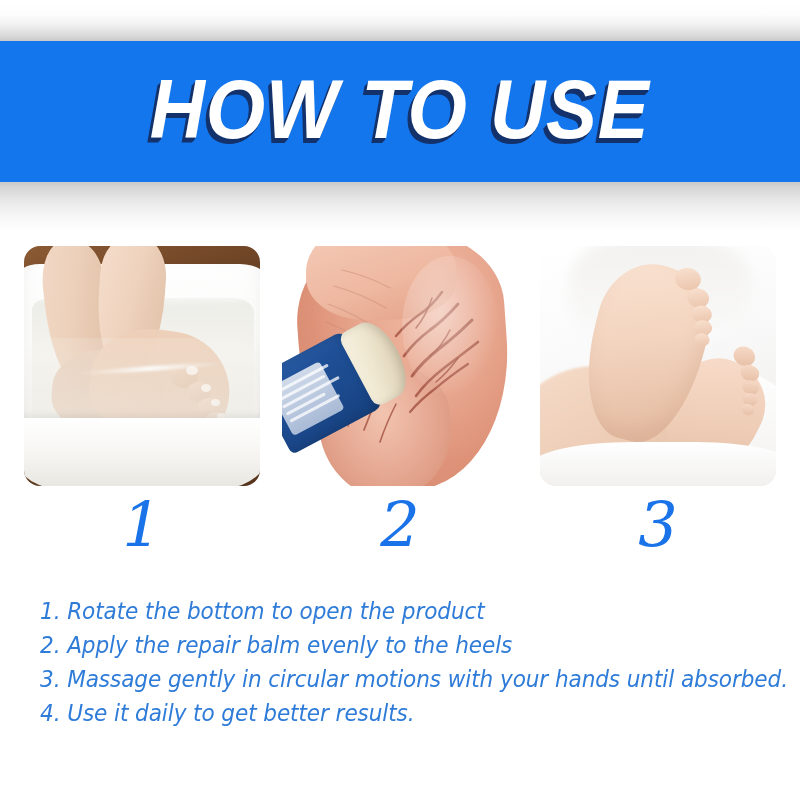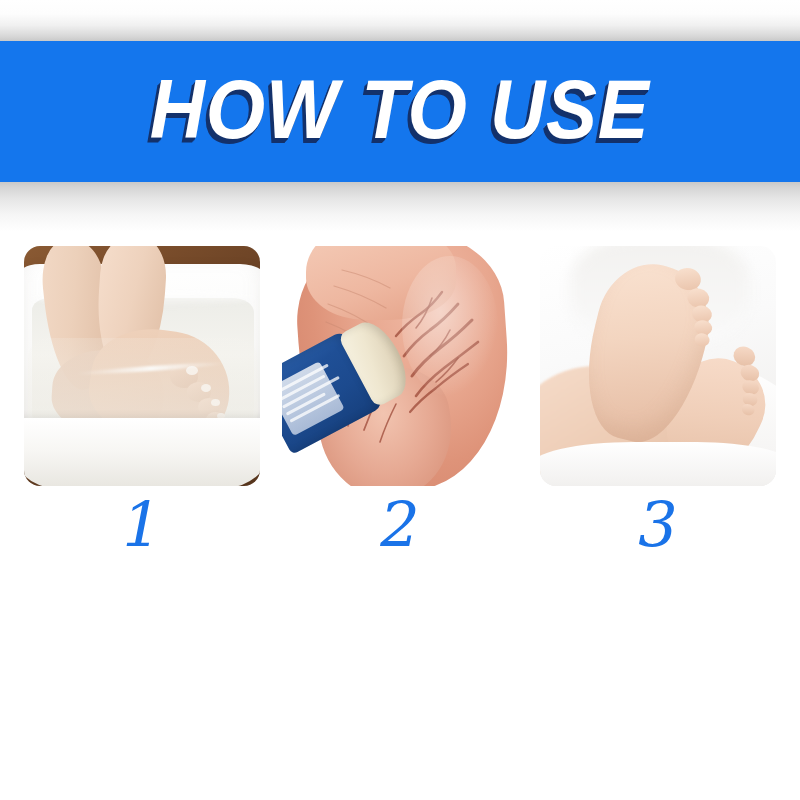--- a/index.html
+++ b/index.html
@@ -521,14 +521,20 @@
             <i></i>
             <i></i>
         </div>
         <div class="ph3-sheet"></div>
       </div>
       <div class="step-number">3</div>
     </div>
 
   </div>
 
+  <div class="instructions">
+    <div class="instruction-line">1. Rotate the bottom to open the product</div>
+    <div class="instruction-line">2. Apply the repair balm evenly to the heels</div>
+    <div class="instruction-line">3. Massage gently in circular motions with your hands until absorbed.</div>
+    <div class="instruction-line">4. Use it daily to get better results.</div>
+  </div>
 
 </div>
 
 </body></html>

